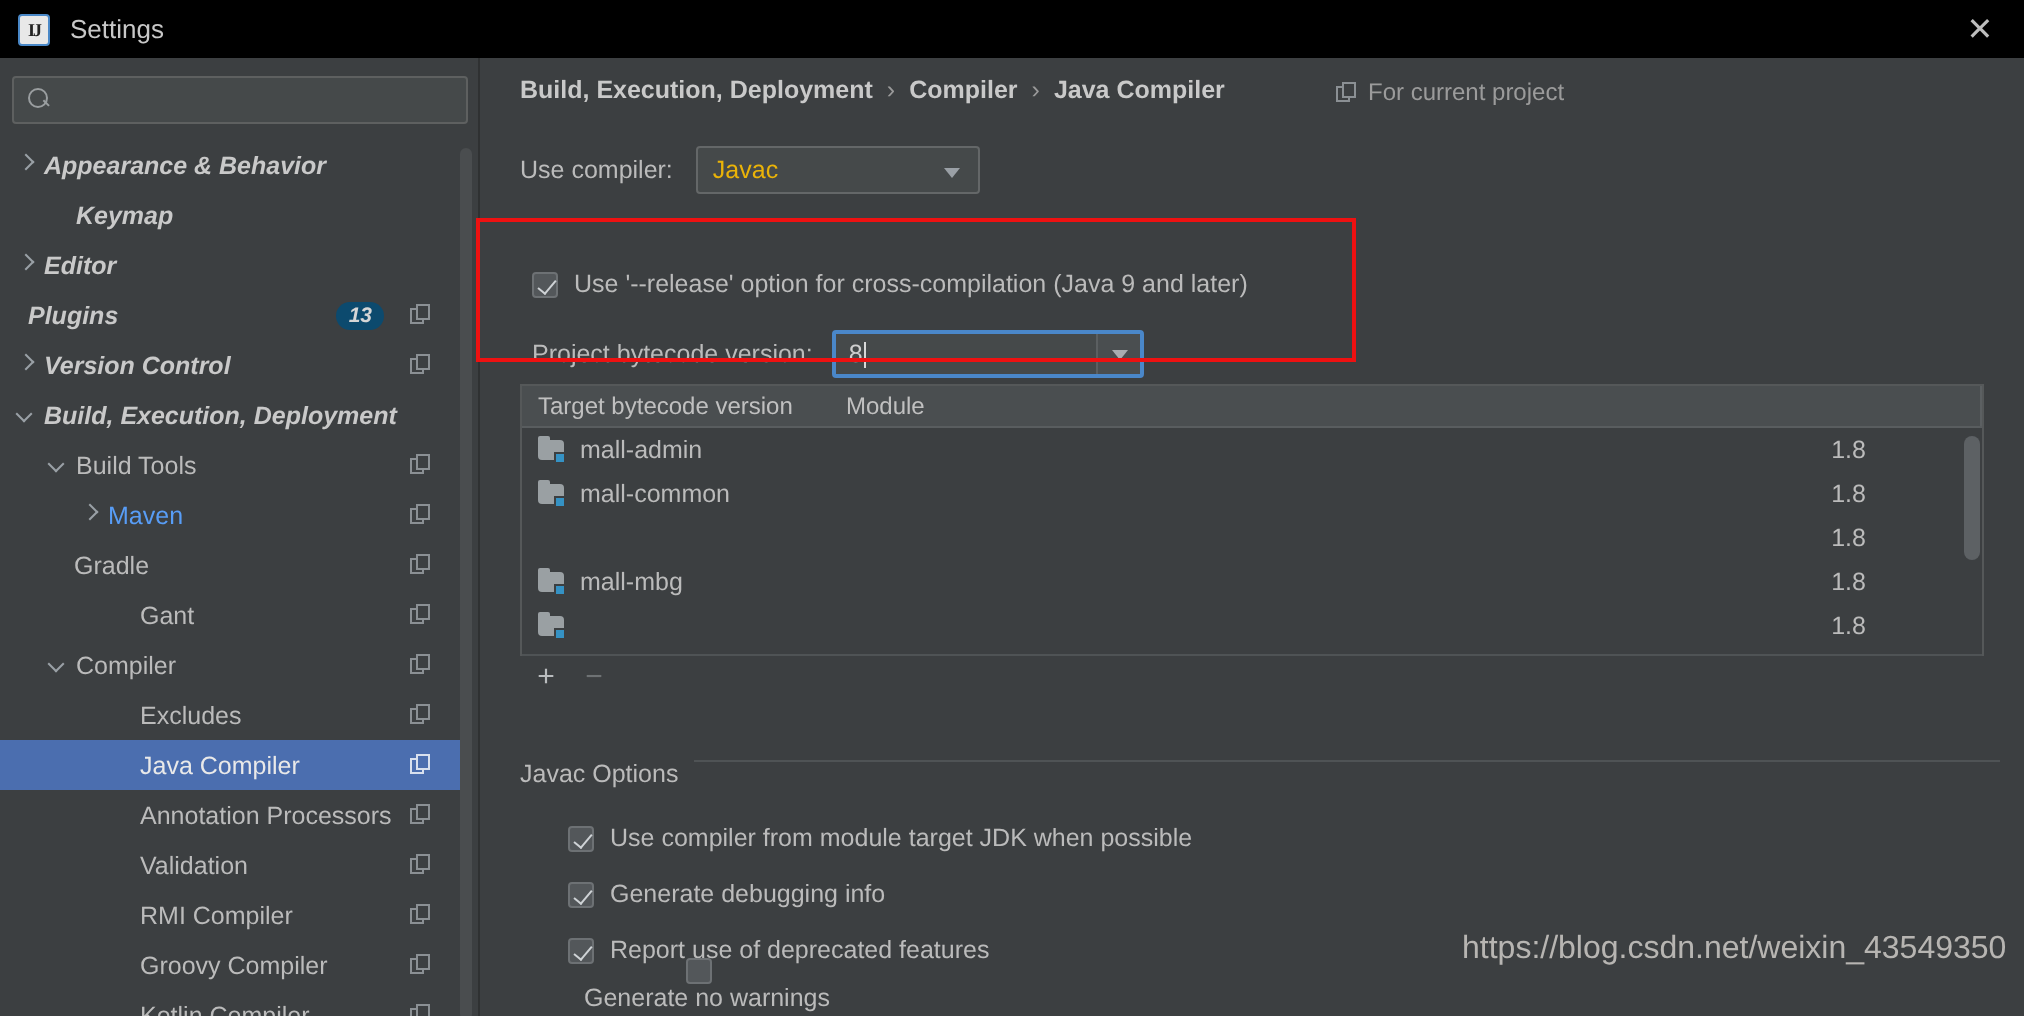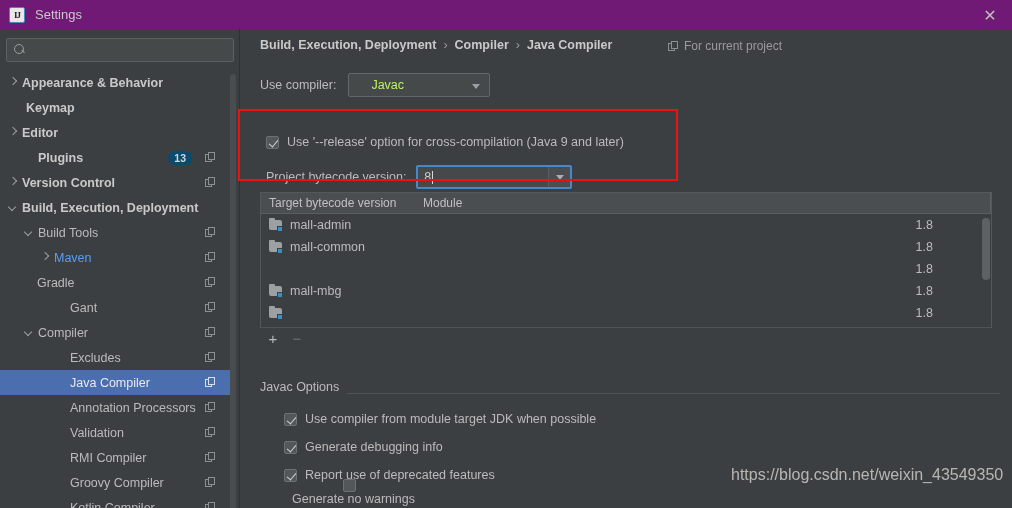--- a/index.html
+++ b/index.html
@@ -15,21 +15,21 @@
     position: relative;
     width: 1012px; height: 508px;
     background: #3c3f41;
     color: #bbbbbb;
   }
 
   
   .titlebar {
     position: absolute; left: 0; top: 0;
     width: 1012px; height: 29px;
-    background: #701a75;
+    background: #000000;
     display: flex; align-items: center;
   }
   .tb-icon {
     width: 16px; height: 16px; margin-left: 9px;
     border: 1.5px solid #4a88c7;
     background: #e8e8e8;
     border-radius: 2px;
     display: flex; align-items: center; justify-content: center;
     font-size: 9px; font-weight: bold; color: #222;
     font-family: "Liberation Serif", serif;
@@ -93,21 +93,21 @@
     display: flex; align-items: center;
     cursor: pointer;
     font-size: 12.5px;
     color: #bbbbbb;
     white-space: nowrap;
   }
   .tree-row.sel {
     background: #4b6eaf;
     color: #e9e9e9;
   }
-  .tree-row.bold { font-weight: bold; color: #c9c9c9; }
+  .tree-row.bold { font-weight: bold; color: #c9c9c9; font-style: italic; }
   .tree-row.link { color: #589df6; }
   .arrow {
     width: 11px; height: 11px; position: relative; flex: 0 0 auto;
   }
   .arrow.closed::before {
     content:''; position:absolute; left:2px; top:1px;
     width: 5px; height: 5px;
     border-right: 1.4px solid #9aa0a6; border-top: 1.4px solid #9aa0a6;
     transform: rotate(45deg);
   }
@@ -187,21 +187,21 @@
     margin-left: 12px;
     width: 142px; height: 24px;
     background: #45494a;
     border: 1px solid #646768;
     border-radius: 2px;
     display: flex; align-items: center;
     position: relative;
     cursor: pointer;
   }
   .combo .val {
-    margin-left: 22px; font-size: 12.5px; color: #bef264;
+    margin-left: 7px; font-size: 12.5px; color: #eab308;
   }
   .caret {
     position: absolute; right: 9px; top: 10px;
     width: 0; height: 0;
     border-left: 4.5px solid transparent;
     border-right: 4.5px solid transparent;
     border-top: 5px solid #9aa0a6;
   }
 
   .cb-row { position: absolute; display: flex; align-items: center; }
@@ -325,21 +325,21 @@
     display: flex; align-items: center; justify-content: center;
     color: #b9bcbe; font-size: 15px; cursor: pointer;
   }
   .tf-btn.minus { color: #6e7274; font-size: 15px; }
 
   
   .section {
     position: absolute; left: 20px; top: 351px;
     width: 740px;
   }
-  .sec-title-row { display: flex; align-items: flex-end; }
+  .sec-title-row { display: flex; align-items: flex-start; }
   .sec-title { font-size: 12.5px; color: #bbbbbb; padding-right: 8px; }
   .sec-line { flex: 1; height: 1px; background: #4f5355; }
 
   .watermark {
     position: absolute;
     left: 731px; top: 466px;
     font-size: 16px;
     color: #c9c6c2;
     opacity: .88;
     white-space: nowrap;
@@ -362,29 +362,29 @@
   <div class="sidebar">
     <div class="search-wrap">
       <div class="search-icon"></div>
       <input class="search-input" type="text" value="" placeholder="" style="">
     </div>
     <div class="tree" id="tree">
         <div class="tree-row bold" style="padding-left: 8px;">
           <span class="arrow closed"></span>
           <span class="tree-label">Appearance &amp; Behavior</span>
         </div>
-        <div class="tree-row bold" style=" margin-left: 12px;">
+        <div class="tree-row bold" style="padding-left: 24px;">
           <span class="arrow"></span>
           <span class="tree-label">Keymap</span>
         </div>
         <div class="tree-row bold" style="padding-left: 8px;">
           <span class="arrow closed"></span>
           <span class="tree-label">Editor</span>
         </div>
-        <div class="tree-row bold" style="padding-left: 24px;">
+        <div class="tree-row bold" style="">
           <span class="arrow"></span>
           <span class="tree-label">Plugins</span>
           <span class="badge">13</span>
           <span class="copy-ic">
             <i class="b1"></i>
             <i class="b2"></i>
           </span>
         </div>
         <div class="tree-row bold" style="padding-left: 8px;">
           <span class="arrow closed"></span>

